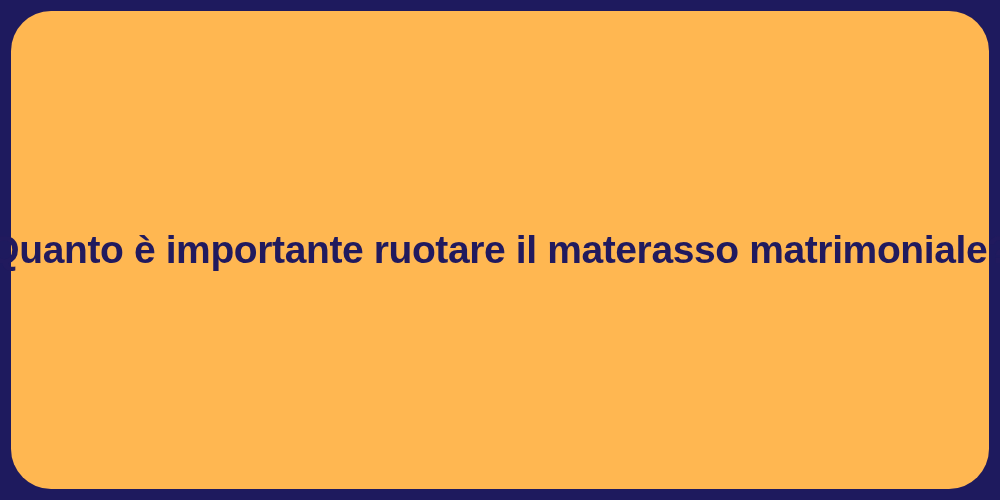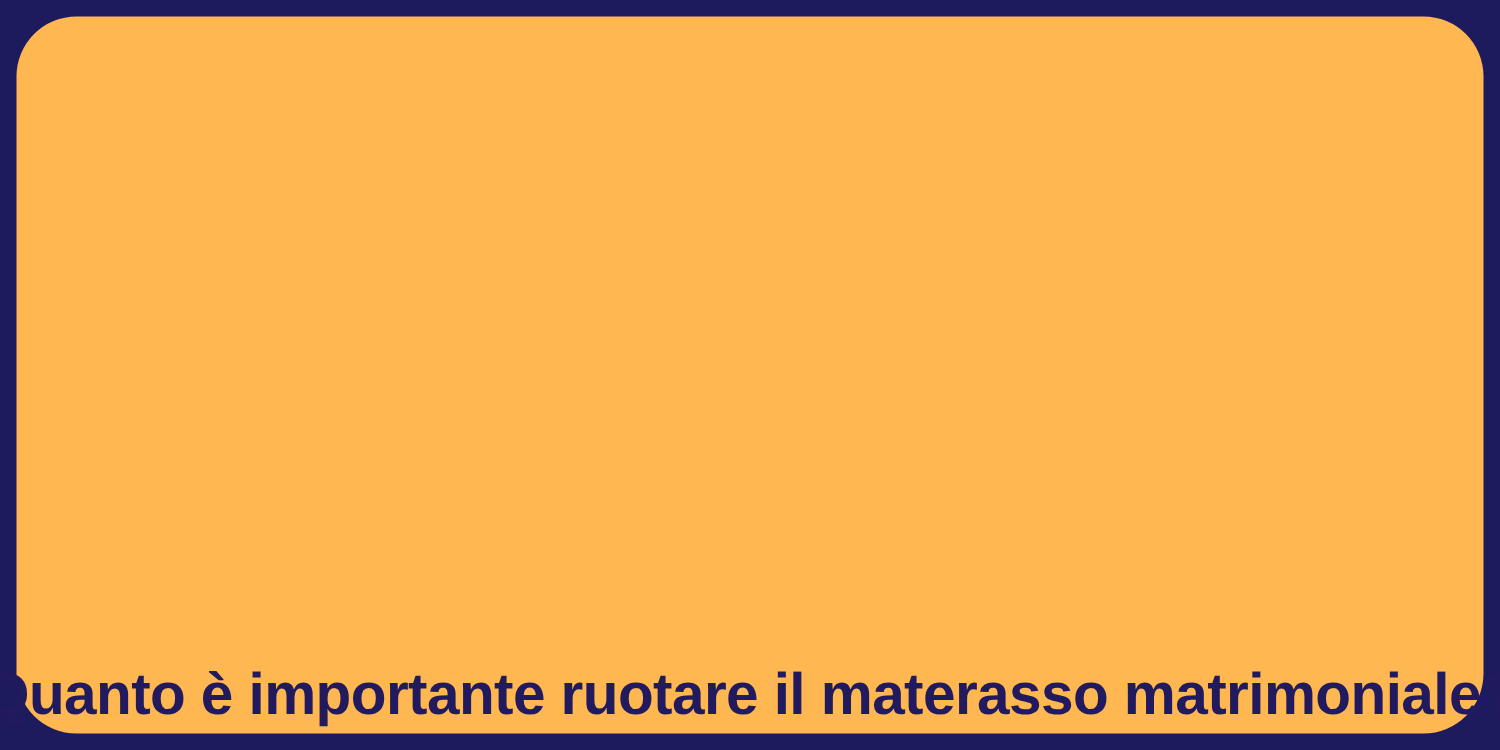--- a/index.html
+++ b/index.html
@@ -26,21 +26,21 @@
   }
 
   
   .banner-card {
     box-sizing: border-box;
     width: 100%;
     height: 100%;
     background: #ffb751;
     border-radius: 40px;
     display: flex;
-    align-items: flex-end;
+    align-items: center;
     justify-content: center;
     padding: 0 73px;
   }
 
   
   .headline {
     margin: 0;
     font-family: "Liberation Sans", sans-serif;
     font-size: 39px;
     font-weight: 700;

